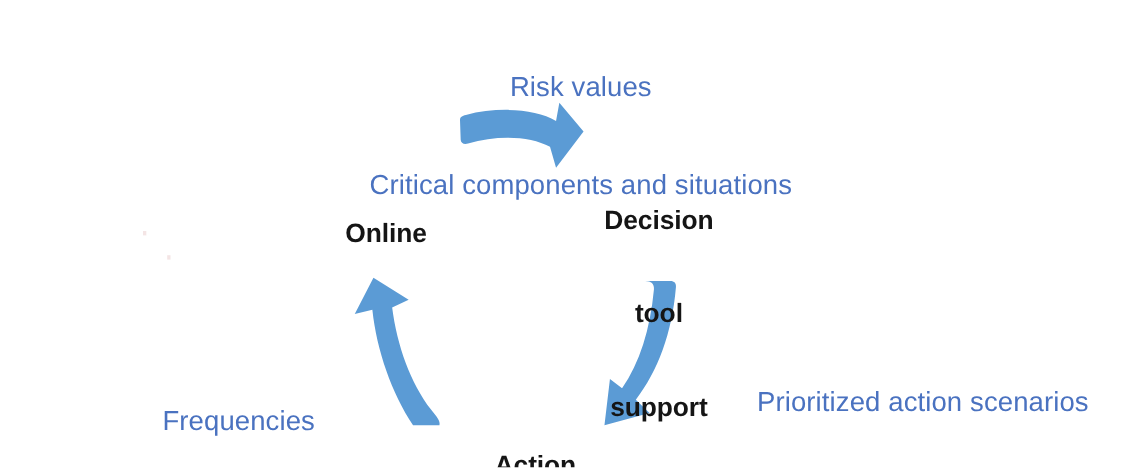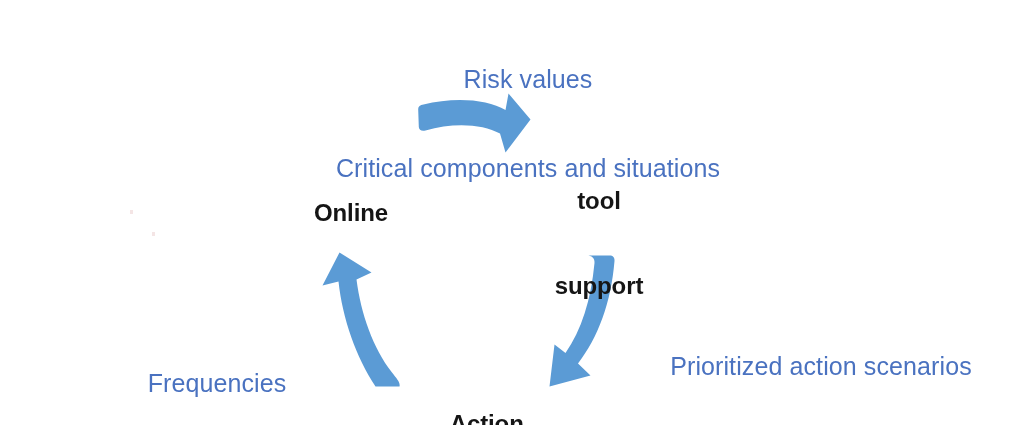--- a/index.html
+++ b/index.html
@@ -42,21 +42,21 @@
     left: 16px;
     top: 6px;
     width: 1024px;
     text-align: center;
   }
   #top-caption .line1 { display: block; }
   #top-caption .line2 { display: block; }
 
   
   #right-caption {
-    left: 642px;
+    left: 660px;
     top: 322px;
     text-align: right;
   }
 
   
   #left-caption {
     left: 88px;
     top: 310px;
     width: 258px;
     text-align: center;
@@ -149,20 +149,21 @@
   <div class="txt blue-label" id="top-caption">
     <span class="line1">Risk values</span>
     <span class="line2">Critical components and situations</span>
   </div>
 
   <div class="txt node-label" id="node-online-risk">
     <span>Online</span>
   </div>
 
   <div class="txt node-label" id="node-decision-support">
+    <span>Decision</span>
     <span>tool</span>
     <span>support</span>
   </div>
 
   <div class="txt blue-label" id="right-caption">
     <span>Prioritized action scenarios</span>
   </div>
 
   <div class="txt blue-label" id="left-caption">
     <span class="line1">Frequencies</span>

